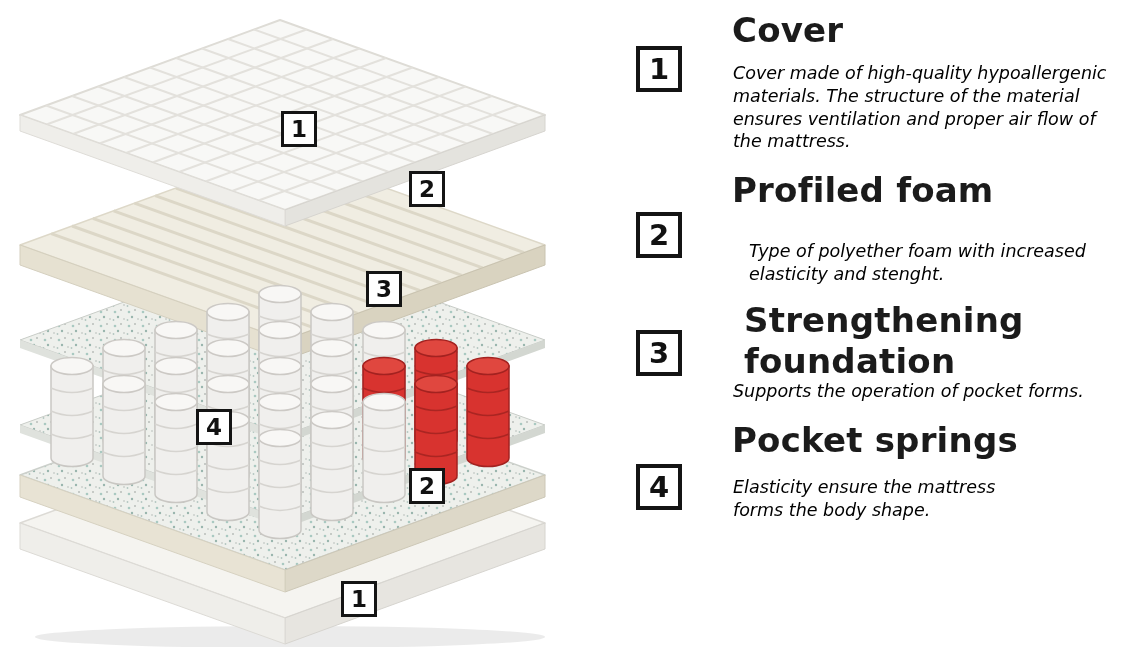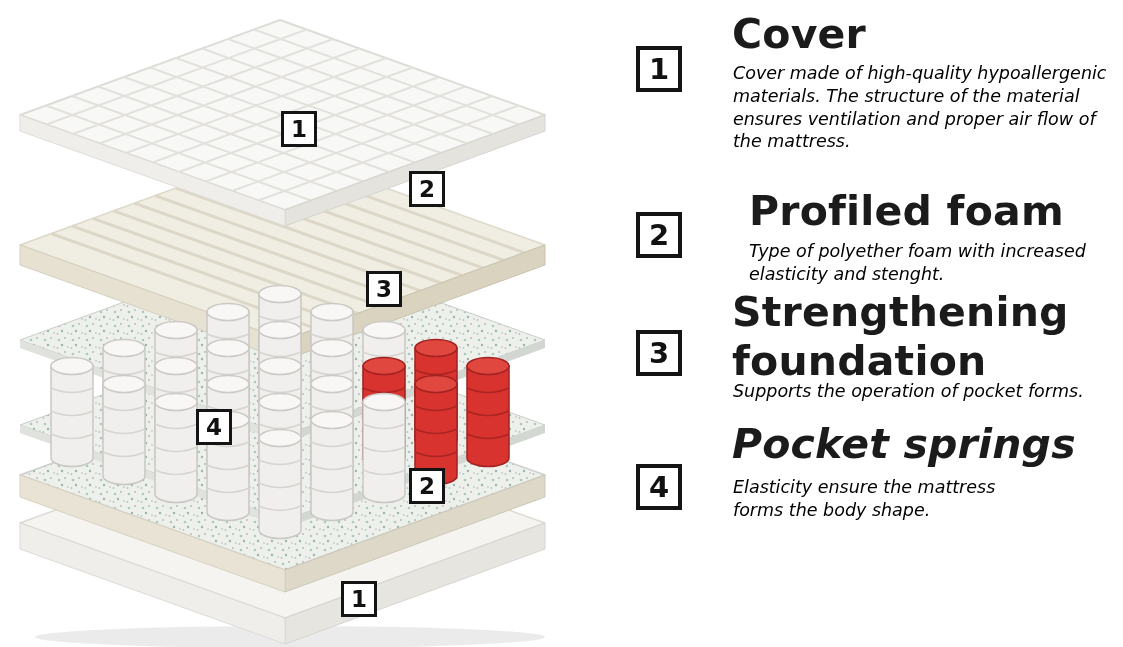--- a/index.html
+++ b/index.html
@@ -35,27 +35,27 @@
     display:flex; align-items:center; justify-content:center;
     font-weight:700; font-size:29px; color:#111;
   }
   .nb1 { top:46px; }
   .nb2 { top:212px; }
   .nb3 { top:330px; }
   .nb4 { top:464px; }
 
   .sec-title {
     position:absolute; left:732px;
-    font-size:41px; font-weight:700; color:#1b1b1b;
+    font-size:34px; font-weight:700; color:#1b1b1b;
     line-height:1.2; letter-spacing:0.2px;
   }
   .st1 { top:10px; }
   .st2 { top:170px; }
   .st3 { top:288px; width:340px; }
-  .st4 { top:420px;font-style:italic; }
+  .st4 { top:420px; }
 
   .sec-desc {
     position:absolute; left:733px;
     font-size:17.5px; line-height:1.3; color:#000000;font-style:italic;
   }
   .sd1 { top:62px;  width:382px; }
   .sd2 { top:224px; width:368px; }
   .sd3 { top:380px; width:420px; }
   .sd4 { top:476px; width:318px; }
 </style>
@@ -195,20 +195,20 @@
 <div class="marker mk4">4</div>
 <div class="marker mk5">2</div>
 <div class="marker mk6">1</div>
 
 <div class="numbox nb1">1</div>
 <div class="numbox nb2">2</div>
 <div class="numbox nb3">3</div>
 <div class="numbox nb4">4</div>
 
 <h2 class="sec-title st1" style="margin:0">Cover</h2>
-<h2 class="sec-title st2" style="margin:17px">Profiled foam</h2>
-<h2 class="sec-title st3" style="margin:0">Strengthening foundation</h2>
+<h2 class="sec-title st2" style="margin:0">Profiled foam</h2>
+<h2 class="sec-title st3" style="margin:12px">Strengthening foundation</h2>
 <h2 class="sec-title st4" style="margin:0">Pocket springs</h2>
 
 <p class="sec-desc sd1" style="margin:0">Cover made of high-quality hypoallergenic materials. The structure of the material ensures ventilation and proper air flow of the mattress.</p>
 <p class="sec-desc sd2" style="margin:16px">Type of polyether foam with increased elasticity and stenght.</p>
 <p class="sec-desc sd3" style="margin:0">Supports the operation of pocket forms.</p>
 <p class="sec-desc sd4" style="margin:0">Elasticity ensure the mattress forms the body shape.</p>
 
 </body></html>

